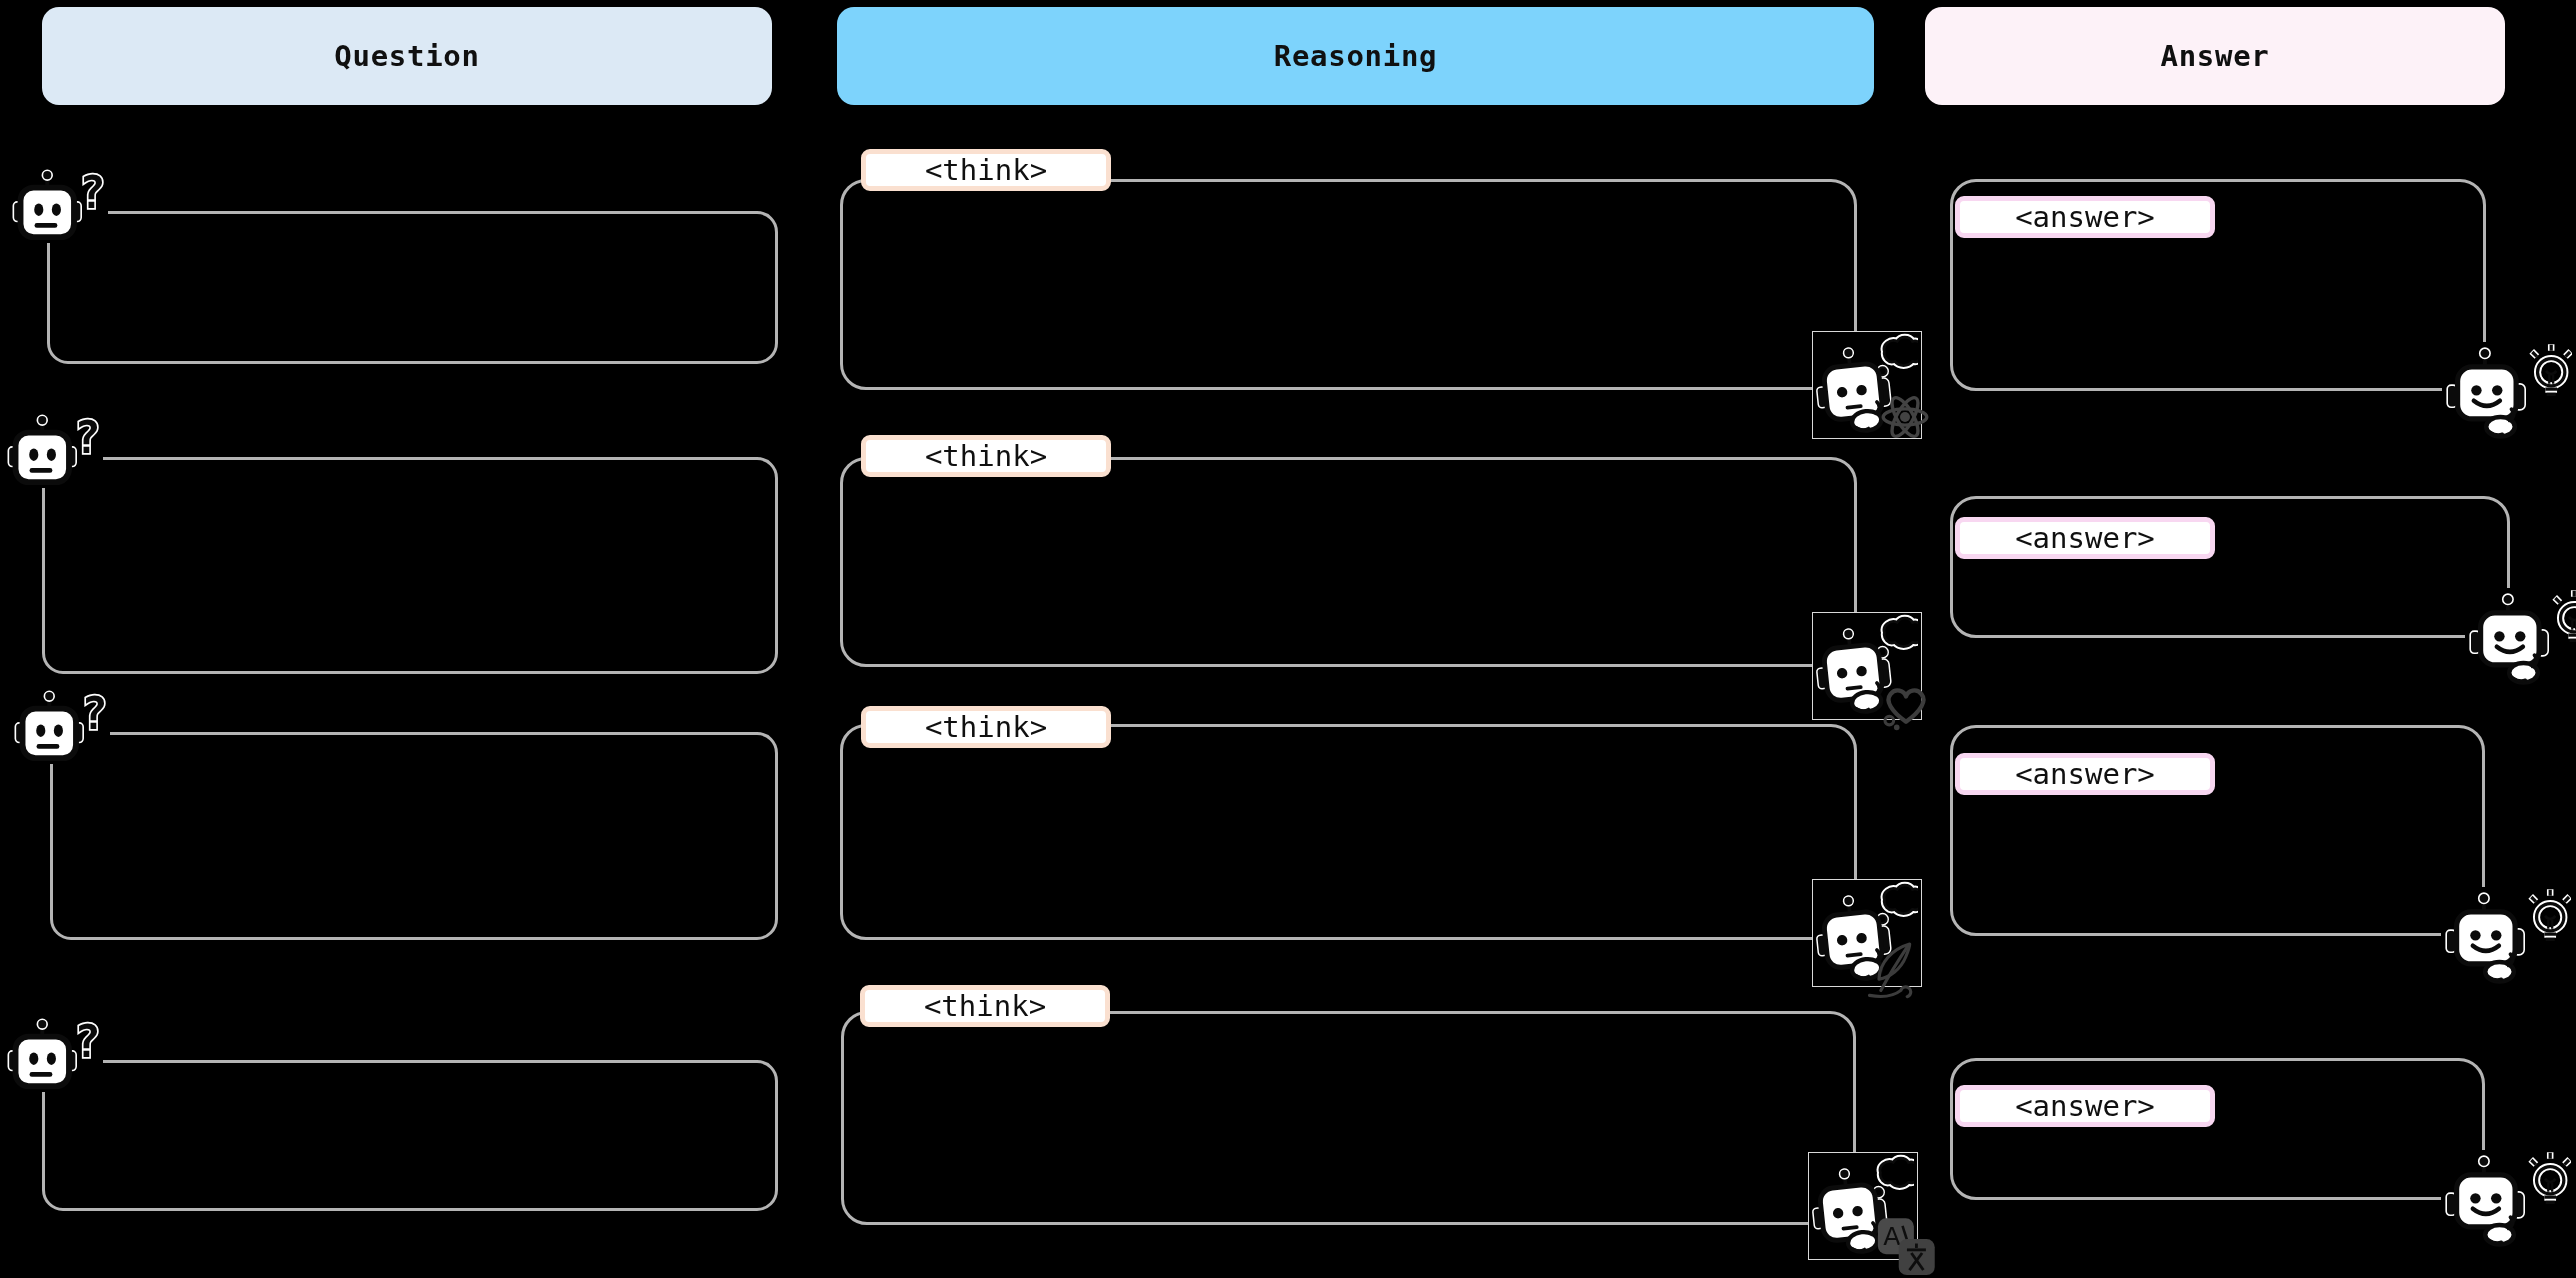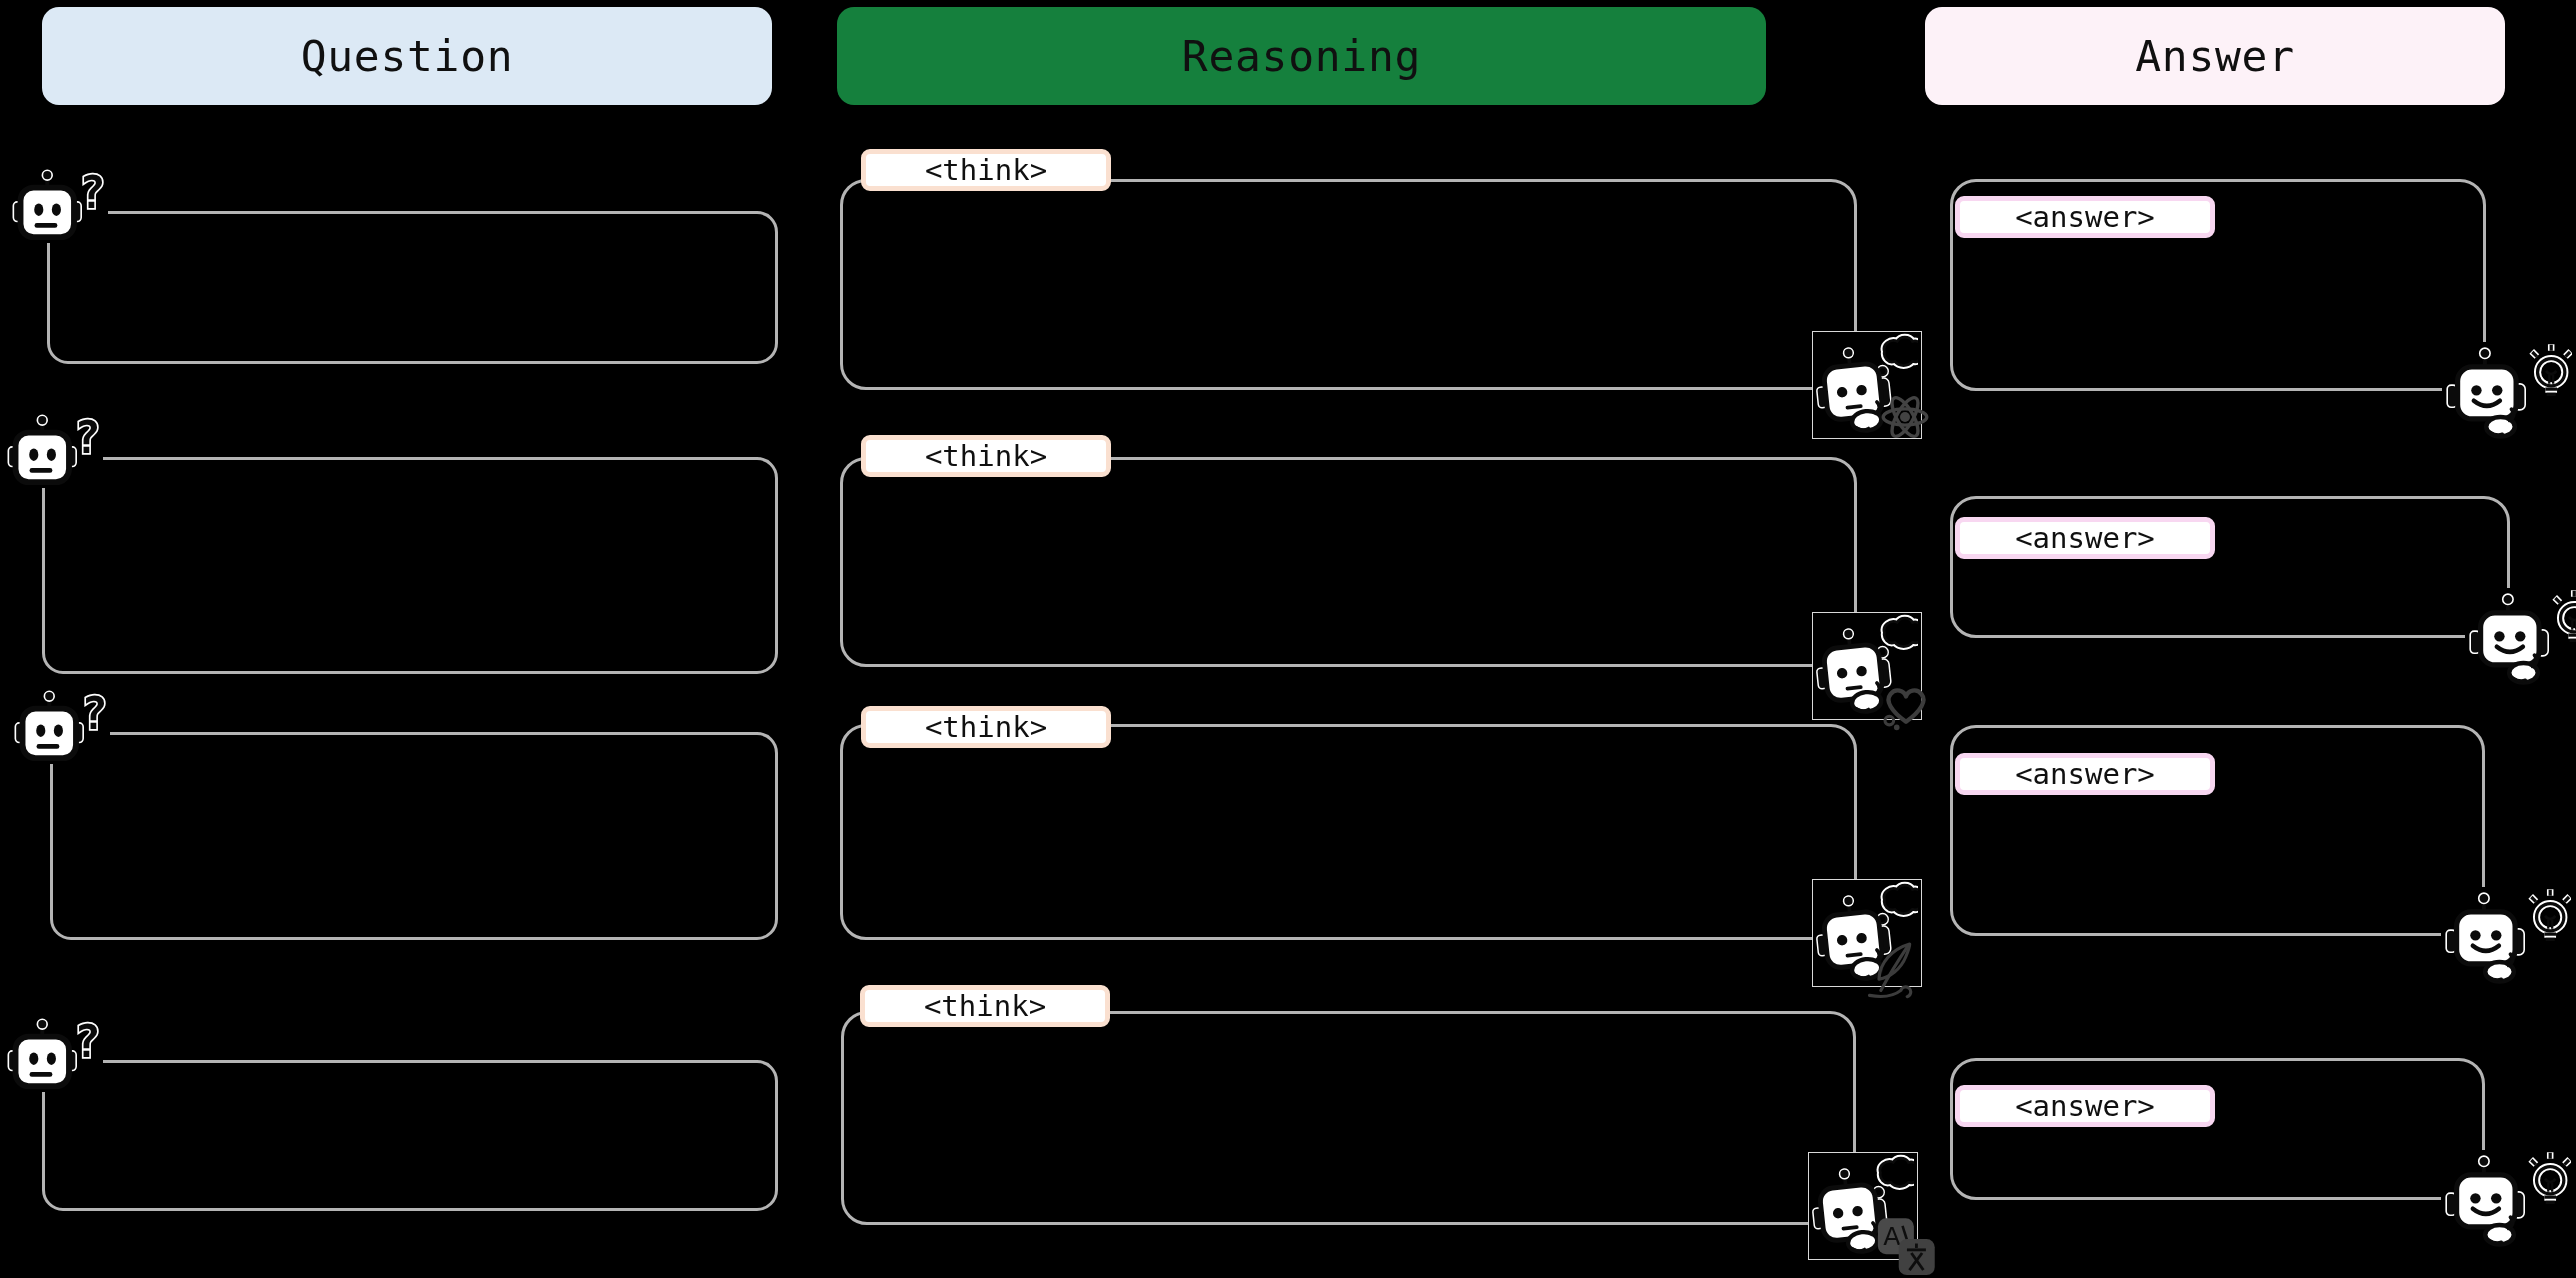--- a/index.html
+++ b/index.html
@@ -1,21 +1,21 @@
 <!DOCTYPE html>
 <html style="font-size:10.4px"><head>
 <meta charset="utf-8">
 <style>
   html,body{margin:0;padding:0;background:#000;}
   #canvas{position:relative;width:2576px;height:1279px;background:#000;overflow:hidden;
           font-family:"DejaVu Sans Mono",monospace;}
   .col-header{position:absolute;height:98px;border-radius:17px;display:flex;align-items:center;
-              justify-content:center;font-size:43px;font-weight:400;color:#101010;letter-spacing:0.7px;}
+              justify-content:center;font-size:29px;font-weight:700;color:#101010;letter-spacing:0.7px;}
   .hdr-q{left:42px;top:6.5px;width:730px;background:#dce9f5;}
-  .hdr-r{left:837px;top:6.5px;width:929px;background:#15803d;}
+  .hdr-r{left:837px;top:6.5px;width:1037px;background:#7dd3fc;}
   .hdr-a{left:1925px;top:6.5px;width:580px;background:#fdf2f8;}
   .box{position:absolute;border:3.9px solid #b4b4b4;background:transparent;box-sizing:border-box;}
   .qbox{border-radius:21px;}
   .rbox,.abox{border-radius:26px;}
   .tab{position:absolute;background:#fff;border-radius:9px;display:flex;align-items:center;
        justify-content:center;font-size:29px;font-weight:400;color:#101010;box-sizing:border-box;z-index:5;}
   .tab-think{width:250px;height:42px;border:5.2px solid #fae0d0;}
   .tab-answer{width:260px;height:42px;border:5.2px solid #f8d7f1;margin-top:47px;}
   .bot{position:absolute;background:#000;z-index:4;line-height:0;}
   .thinker{border:1.3px solid #d9d9d9;}

